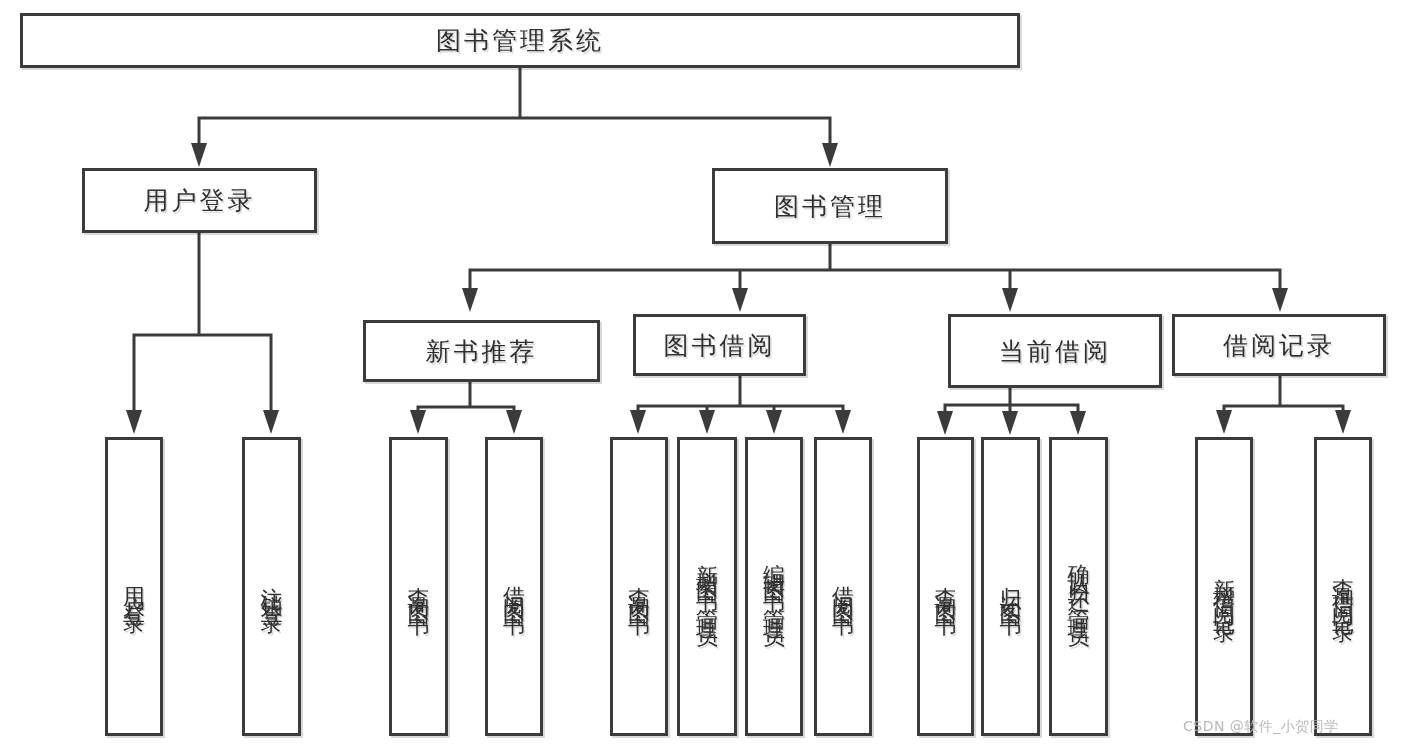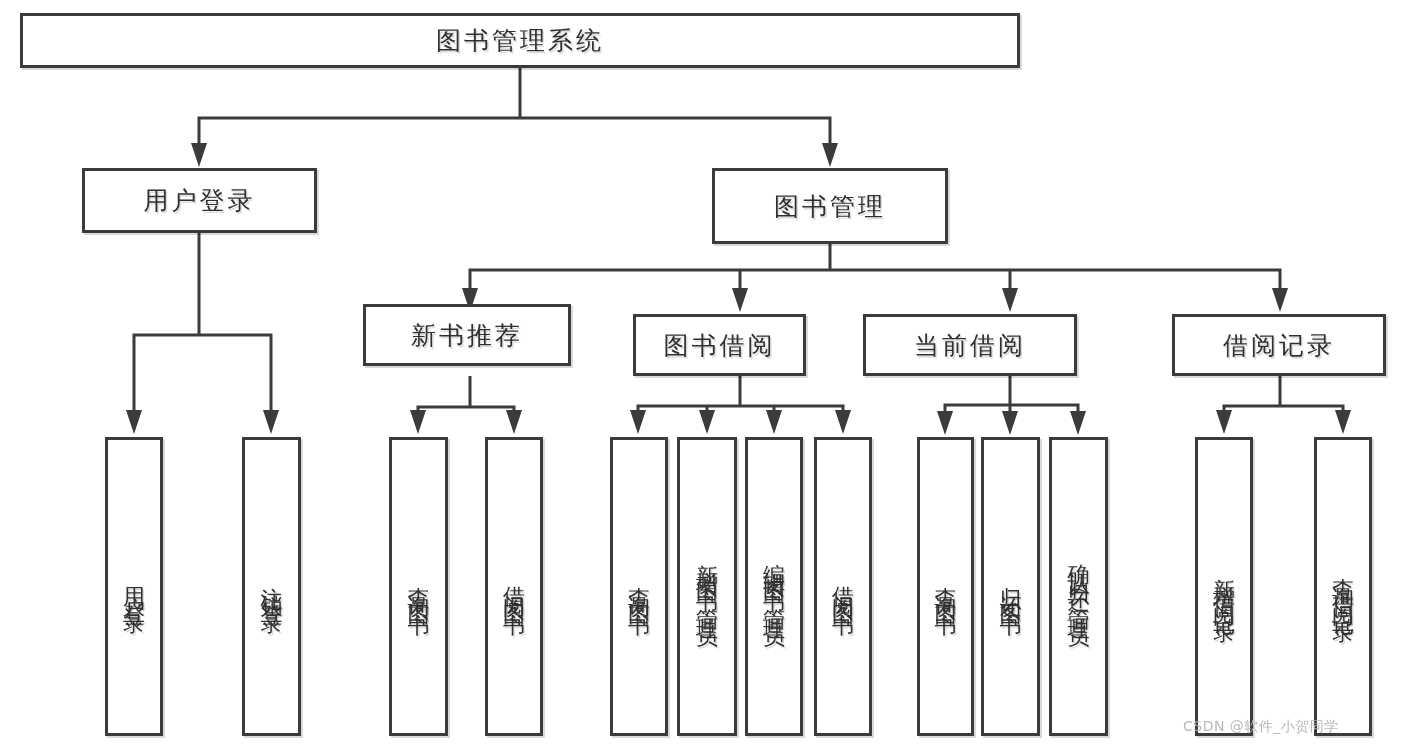--- a/index.html
+++ b/index.html
@@ -100,27 +100,27 @@
     <span class="lbl">图书管理系统</span>
   </div>
 
   <div class="box hbox" style="left:82px;top:168px;width:235px;height:65px">
     <span class="lbl">用户登录</span>
   </div>
   <div class="box hbox" style="left:712px;top:168px;width:236px;height:76px">
     <span class="lbl">图书管理</span>
   </div>
 
-  <div class="box hbox" style="left:363px;top:304px;width:208px;height:62px">
+  <div class="box hbox" style="left:363px;top:320px;width:237px;height:62px">
     <span class="lbl">新书推荐</span>
   </div>
   <div class="box hbox" style="left:633px;top:314px;width:173px;height:62px">
     <span class="lbl">图书借阅</span>
   </div>
-  <div class="box hbox" style="left:863px;top:314px;width:214px;height:62px">
+  <div class="box hbox" style="left:948px;top:314px;width:214px;height:74px">
     <span class="lbl">当前借阅</span>
   </div>
   <div class="box hbox" style="left:1172px;top:314px;width:214px;height:62px">
     <span class="lbl">借阅记录</span>
   </div>
 
   <div class="box vbox" style="left:105px;width:58px">
     <span class="vtext">用户登录</span>
   </div>
   <div class="box vbox" style="left:242px;width:59px">

